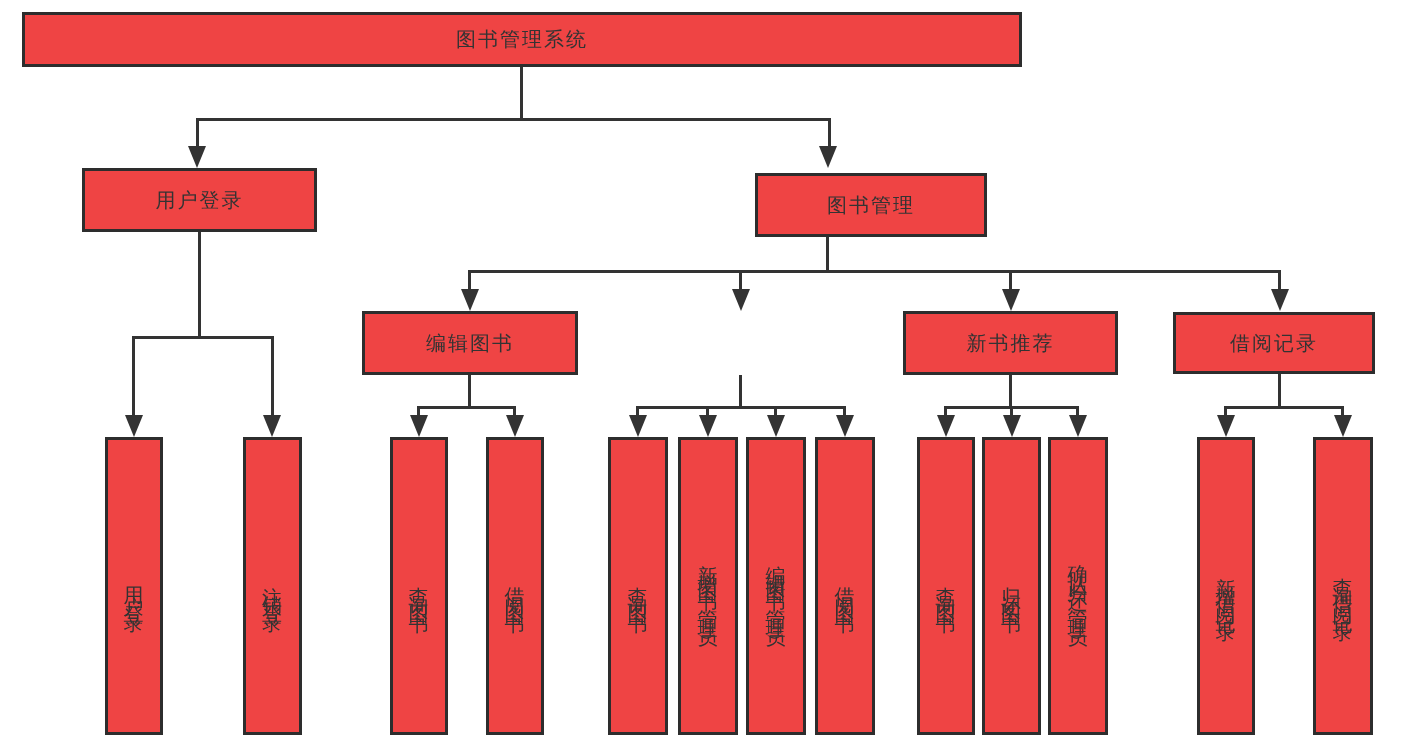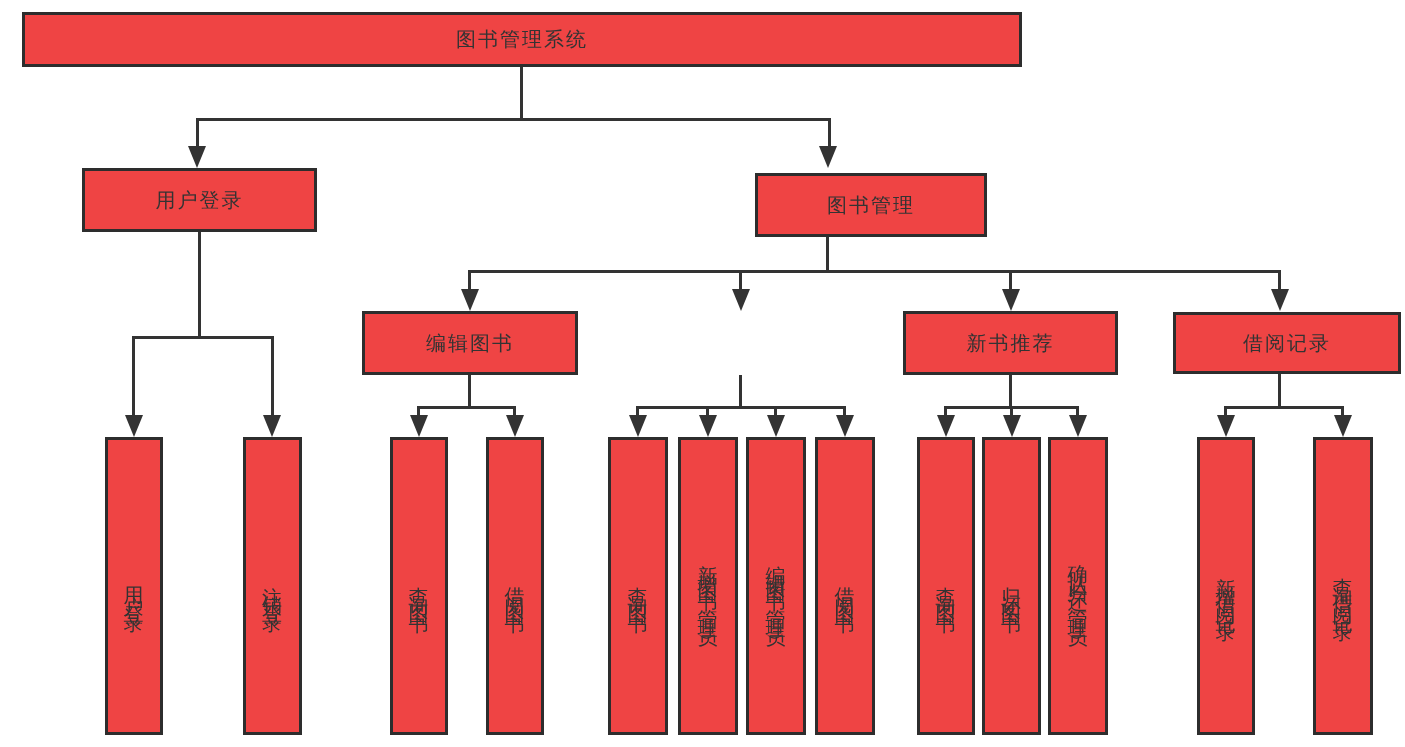--- a/index.html
+++ b/index.html
@@ -148,21 +148,21 @@
 
   <div class="node" style="left:82px; top:168px; width:235px; height:64px;">用户登录</div>
 
   <div class="node" style="left:711px; top:173px; width:232px; height:64px;margin-left:44px;">图书管理</div>
 
   <div class="node" style="left:362px; top:311px; width:216px; height:64px;">编辑图书</div>
 
 
   <div class="node" style="left:903px; top:311px; width:215px; height:64px;">新书推荐</div>
 
-  <div class="node" style="left:1173px; top:312px; width:228px; height:62px;">借阅记录</div>
+  <div class="node" style="left:1173px; top:312px; width:202px; height:62px;">借阅记录</div>
 
   <div class="node vnode" style="left:105px; top:437px; width:58px; height:298px;">用户登录</div>
 
   <div class="node vnode" style="left:243px; top:437px; width:59px; height:298px;">注销登录</div>
 
   <div class="node vnode" style="left:390px; top:437px; width:58px; height:298px;">查询图书</div>
 
   <div class="node vnode" style="left:486px; top:437px; width:58px; height:298px;">借阅图书</div>
 
   <div class="node vnode" style="left:608px; top:437px; width:60px; height:298px;">查询图书</div>

